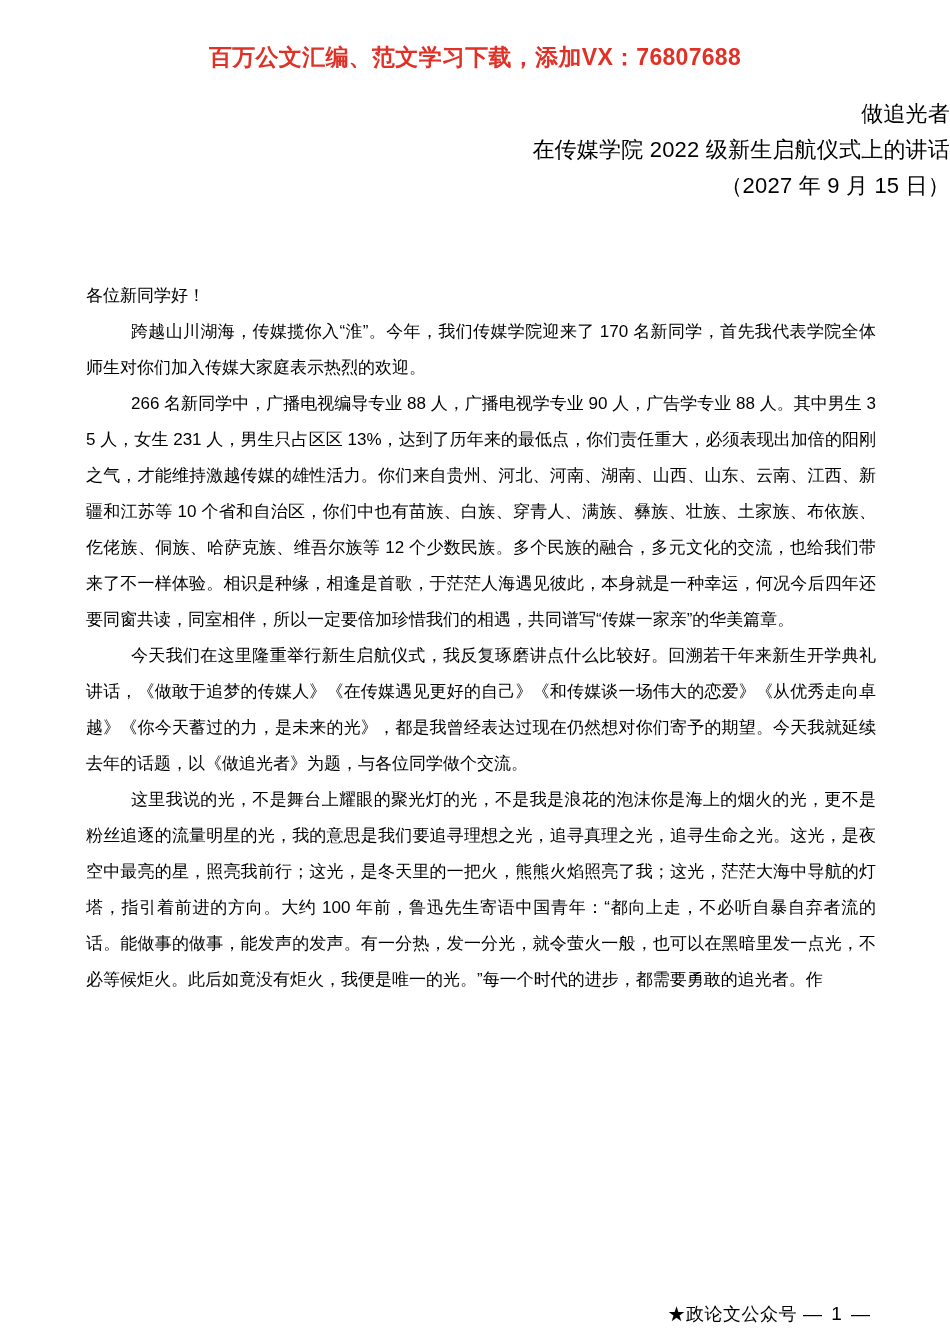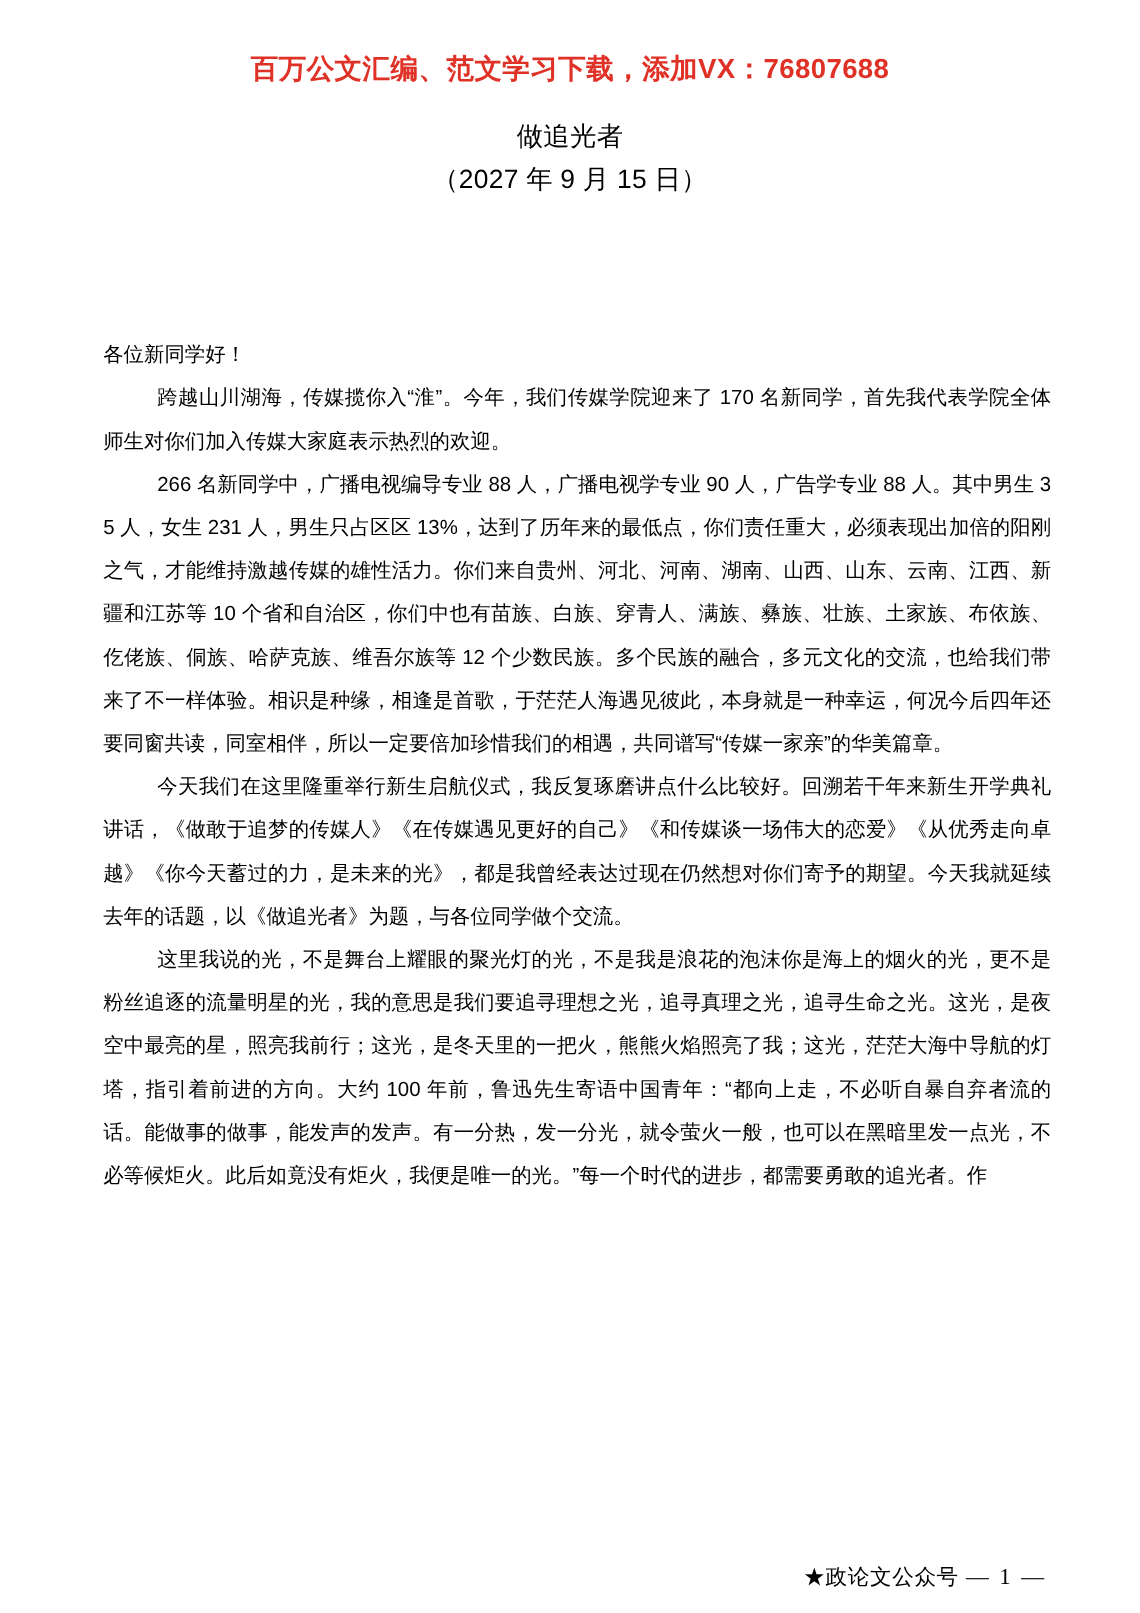--- a/index.html
+++ b/index.html
@@ -36,21 +36,21 @@
     letter-spacing: 0.3px;
     white-space: nowrap;
   }
 
   
   .title-block {
     position: absolute;
     top: 96px;
     left: 0;
     width: 950px;
-    text-align: center;
+    text-align: right;
   }
   .title-line {
     font-size: 22px;
     line-height: 36px;
     font-weight: 400;
     letter-spacing: 0.2px;
     white-space: nowrap;
   }
 
   
@@ -75,21 +75,21 @@
 
   
   .footer {
     position: absolute;
     bottom: 18px;
     left: 0;
     width: 950px;
     text-align: right;
     padding-right: 78px;
     box-sizing: border-box;
-    font-family: Liberation Serif, serif;
+    font-family: Liberation Sans, sans-serif;
     font-size: 19px;
     white-space: nowrap;
   }
   .footer-brand {
     font-size: 18px;
     letter-spacing: 0.5px;
   }
   .footer-page {
     font-size: 19px;
     padding-left: 6px;
@@ -98,20 +98,21 @@
 </style>
 </head>
 <body>
 
 <div class="page">
 
   <div class="promo-header">百万公文汇编、范文学习下载，添加VX：76807688</div>
 
   <div class="title-block">
     <div class="title-line">做追光者</div>
+    <div class="title-line">在传媒学院 2022 级新生启航仪式上的讲话</div>
     <div class="title-line">（2027 年 9 月 15 日）</div>
   </div>
 
   <div class="body-text">
     <p class="para">各位新同学好！</p>
     <p class="para indent">跨越山川湖海，传媒揽你入“淮”。今年，我们传媒学院迎来了 170 名新同学，首先我代表学院全体师生对你们加入传媒大家庭表示热烈的欢迎。</p>
     <p class="para indent">266 名新同学中，广播电视编导专业 88 人，广播电视学专业 90 人，广告学专业 88 人。其中男生 35 人，女生 231 人，男生只占区区 13%，达到了历年来的最低点，你们责任重大，必须表现出加倍的阳刚之气，才能维持激越传媒的雄性活力。你们来自贵州、河北、河南、湖南、山西、山东、云南、江西、新疆和江苏等 10 个省和自治区，你们中也有苗族、白族、穿青人、满族、彝族、壮族、土家族、布依族、仡佬族、侗族、哈萨克族、维吾尔族等 12 个少数民族。多个民族的融合，多元文化的交流，也给我们带来了不一样体验。相识是种缘，相逢是首歌，于茫茫人海遇见彼此，本身就是一种幸运，何况今后四年还要同窗共读，同室相伴，所以一定要倍加珍惜我们的相遇，共同谱写“传媒一家亲”的华美篇章。</p>
     <p class="para indent">今天我们在这里隆重举行新生启航仪式，我反复琢磨讲点什么比较好。回溯若干年来新生开学典礼讲话，《做敢于追梦的传媒人》《在传媒遇见更好的自己》《和传媒谈一场伟大的恋爱》《从优秀走向卓越》《你今天蓄过的力，是未来的光》，都是我曾经表达过现在仍然想对你们寄予的期望。今天我就延续去年的话题，以《做追光者》为题，与各位同学做个交流。</p>
     <p class="para indent">这里我说的光，不是舞台上耀眼的聚光灯的光，不是我是浪花的泡沫你是海上的烟火的光，更不是粉丝追逐的流量明星的光，我的意思是我们要追寻理想之光，追寻真理之光，追寻生命之光。这光，是夜空中最亮的星，照亮我前行；这光，是冬天里的一把火，熊熊火焰照亮了我；这光，茫茫大海中导航的灯塔，指引着前进的方向。大约 100 年前，鲁迅先生寄语中国青年：“都向上走，不必听自暴自弃者流的话。能做事的做事，能发声的发声。有一分热，发一分光，就令萤火一般，也可以在黑暗里发一点光，不必等候炬火。此后如竟没有炬火，我便是唯一的光。”每一个时代的进步，都需要勇敢的追光者。作</p>
   </div>

